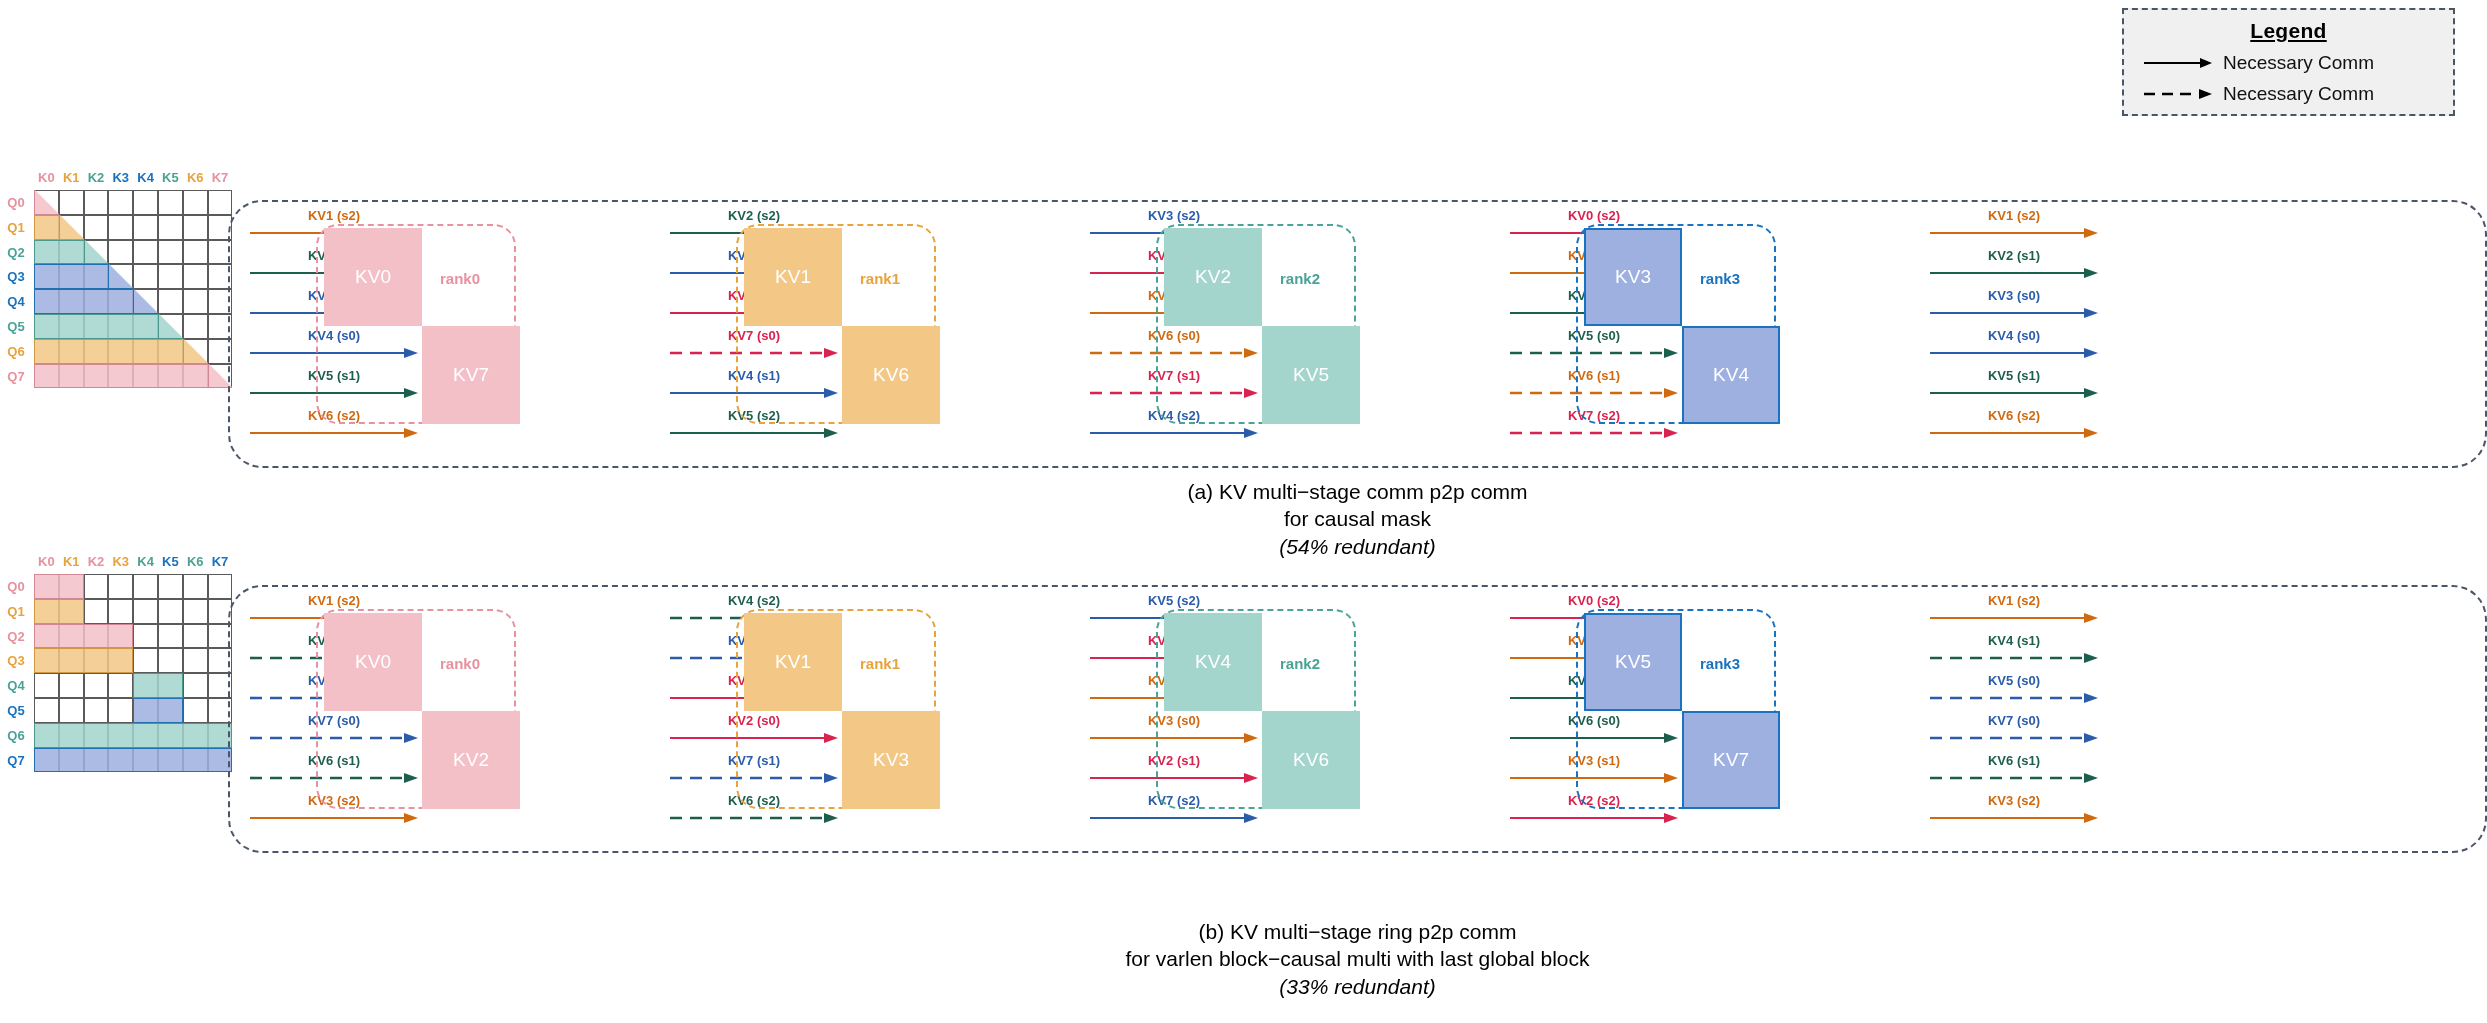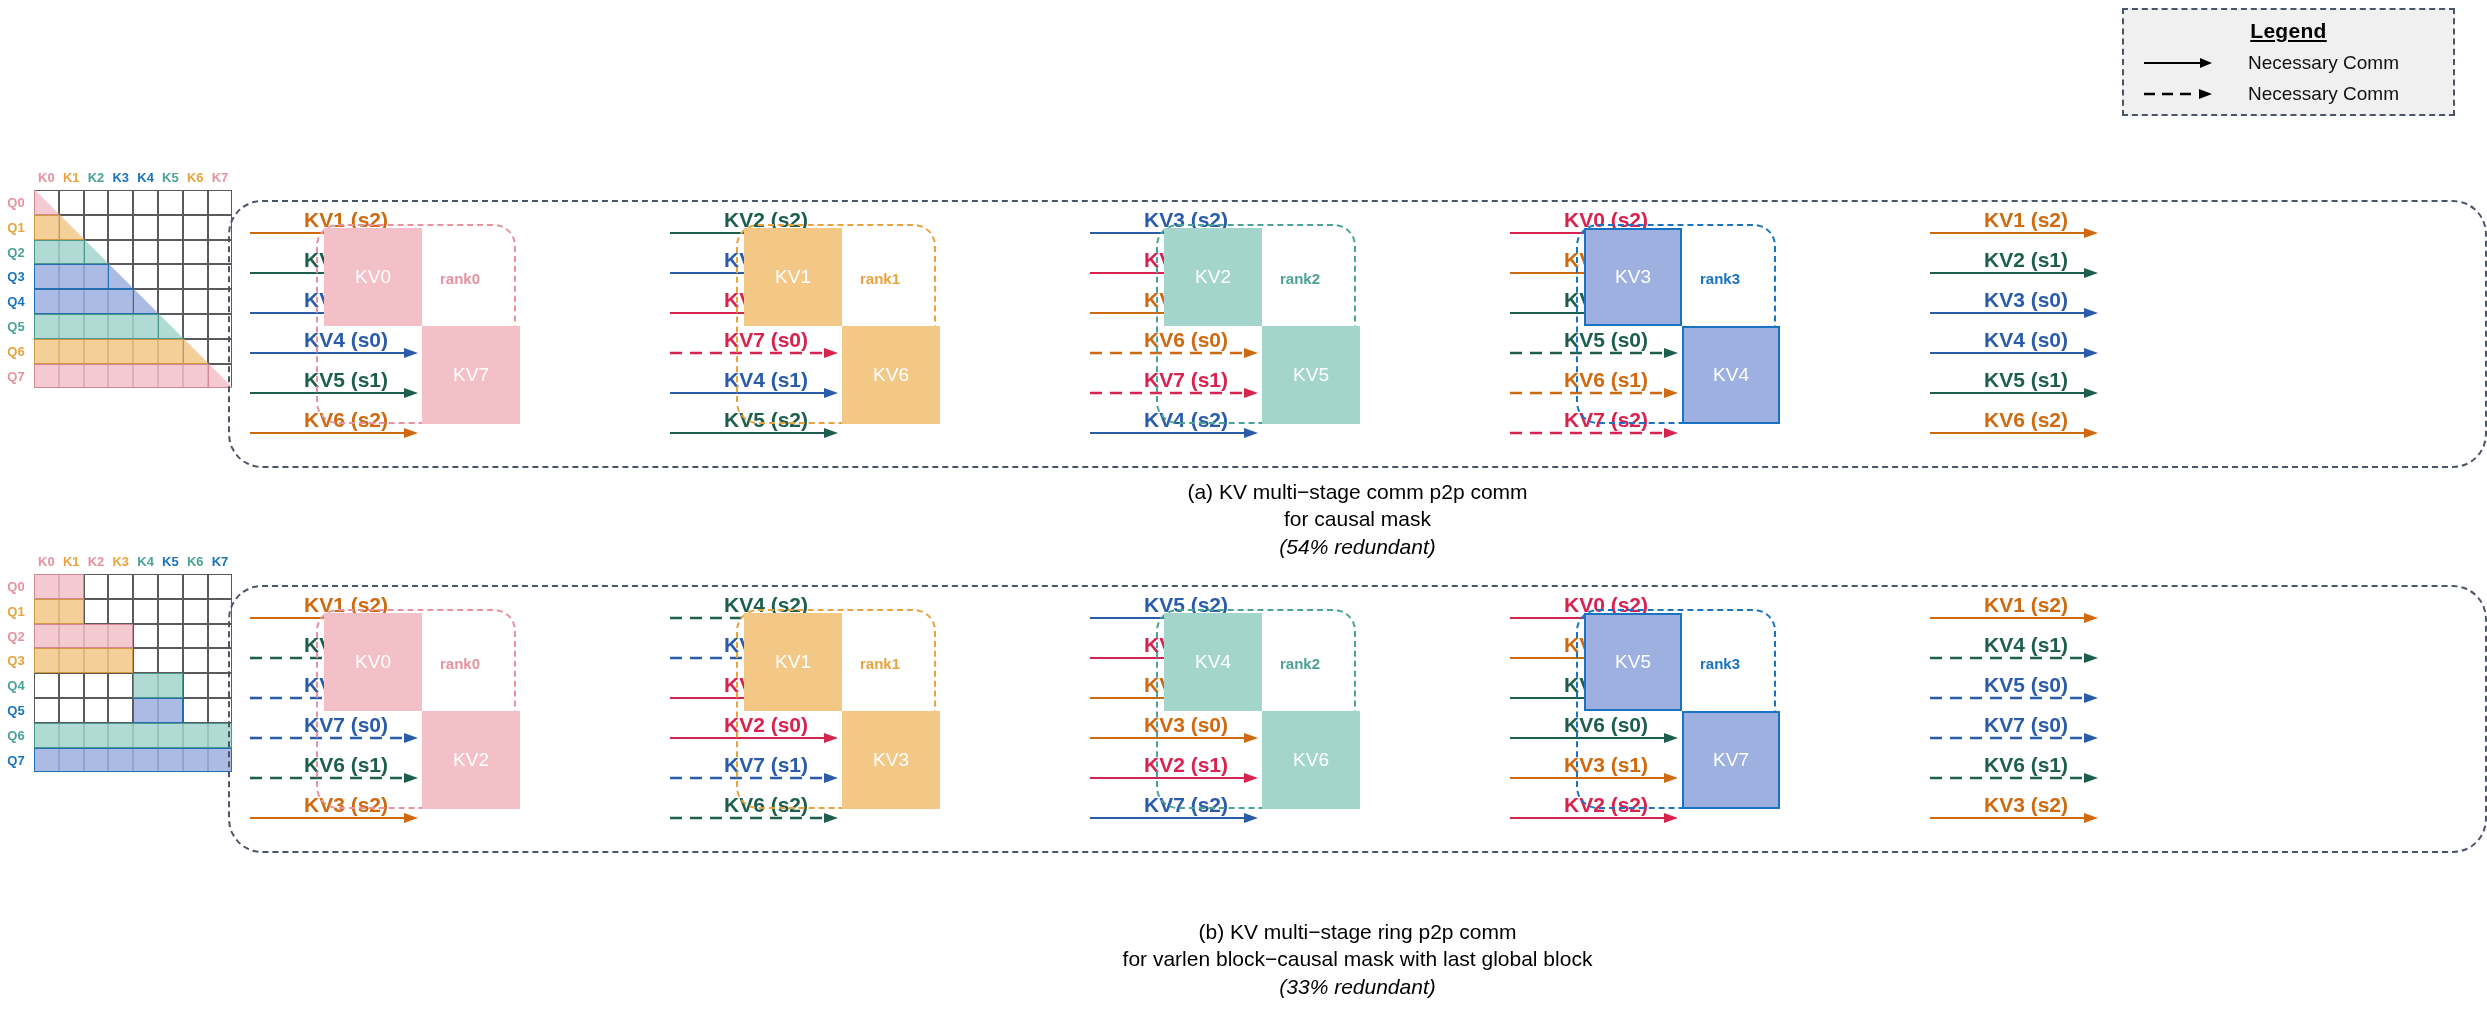--- a/index.html
+++ b/index.html
@@ -6,41 +6,41 @@
   body{width:2487px;height:1023px;position:relative;overflow:hidden;
        font-family:"Liberation Sans","DejaVu Sans",sans-serif;}
 
   
   #legend{position:absolute;left:2122px;top:8px;width:333px;height:108px;
           background:#f0f0f0;border:2px dashed #4a5568;box-sizing:border-box;}
   #legend .ltitle{text-align:center;font-size:21px;font-weight:bold;color:#000;
           margin-top:9px;text-decoration:underline;letter-spacing:.3px;}
   #legend .lrow{display:flex;align-items:center;margin-top:9px;padding-left:18px;}
   #legend .lsym{width:72px;height:14px;flex:0 0 72px;}
-  #legend .ltxt{font-size:19px;color:#111;margin-left:34px;white-space:nowrap;}
+  #legend .ltxt{font-size:19px;color:#111;margin-left:9px;white-space:nowrap;}
 
   
   .panel{position:absolute;border:2px dashed #4a5568;border-radius:34px;box-sizing:border-box;}
 
   
   .matrix{position:absolute;}
   .mcell{position:absolute;box-sizing:border-box;}
   .mlabel{position:absolute;font-size:13px;font-weight:bold;text-align:center;}
 
   
   .rank{position:absolute;border:2px dashed;border-radius:22px;box-sizing:border-box;}
   .kvblk{position:absolute;box-sizing:border-box;color:#ffffff;font-size:19px;
          display:flex;align-items:center;justify-content:center;}
   .rlab{position:absolute;font-size:15px;font-weight:bold;}
 
   
   .acol{position:absolute;}
   .arrow{position:absolute;height:30px;}
-  .arrow .alab{position:absolute;left:12px;top:-4px;width:100%;text-align:center;
-               font-size:21px;font-weight:bold;white-space:nowrap;}
+  .arrow .alab{position:absolute;left:0;top:-4px;width:100%;text-align:center;
+               font-size:13px;font-weight:bold;white-space:nowrap;}
   .arrow svg{position:absolute;left:0;top:14px;}
 
   
   .caption{position:absolute;text-align:center;font-size:21px;color:#000;line-height:1.3;}
   .caption .it{font-style:italic;}
 </style>
 </head>
 <body>
 
 <div id="legend">
@@ -735,16 +735,16 @@
       <div class="arrow" style="left: 0px; top: 200px; width: 168px;">
         <div class="alab" style="color: rgb(207, 106, 17);">KV3 (s2)</div>
         <svg width="168" height="14">
           <line x1="0" y1="7" x2="155" y2="7" stroke="#cf6a11" stroke-width="1.8"></line>
           <polygon points="154,2 168,7 154,12" fill="#cf6a11"></polygon>
         </svg>
       </div>
     </div>
     <div class="caption" style="left: 228px; top: 918px; width: 2259px;">
       <div>(b) KV multi−stage ring p2p comm</div>
-      <div>for varlen block−causal mask with last global block</div>
+      <div>for varlen block−causal multi with last global block</div>
       <div class="it">(33% redundant)</div>
     </div>
   </div>
 
 </body></html>

